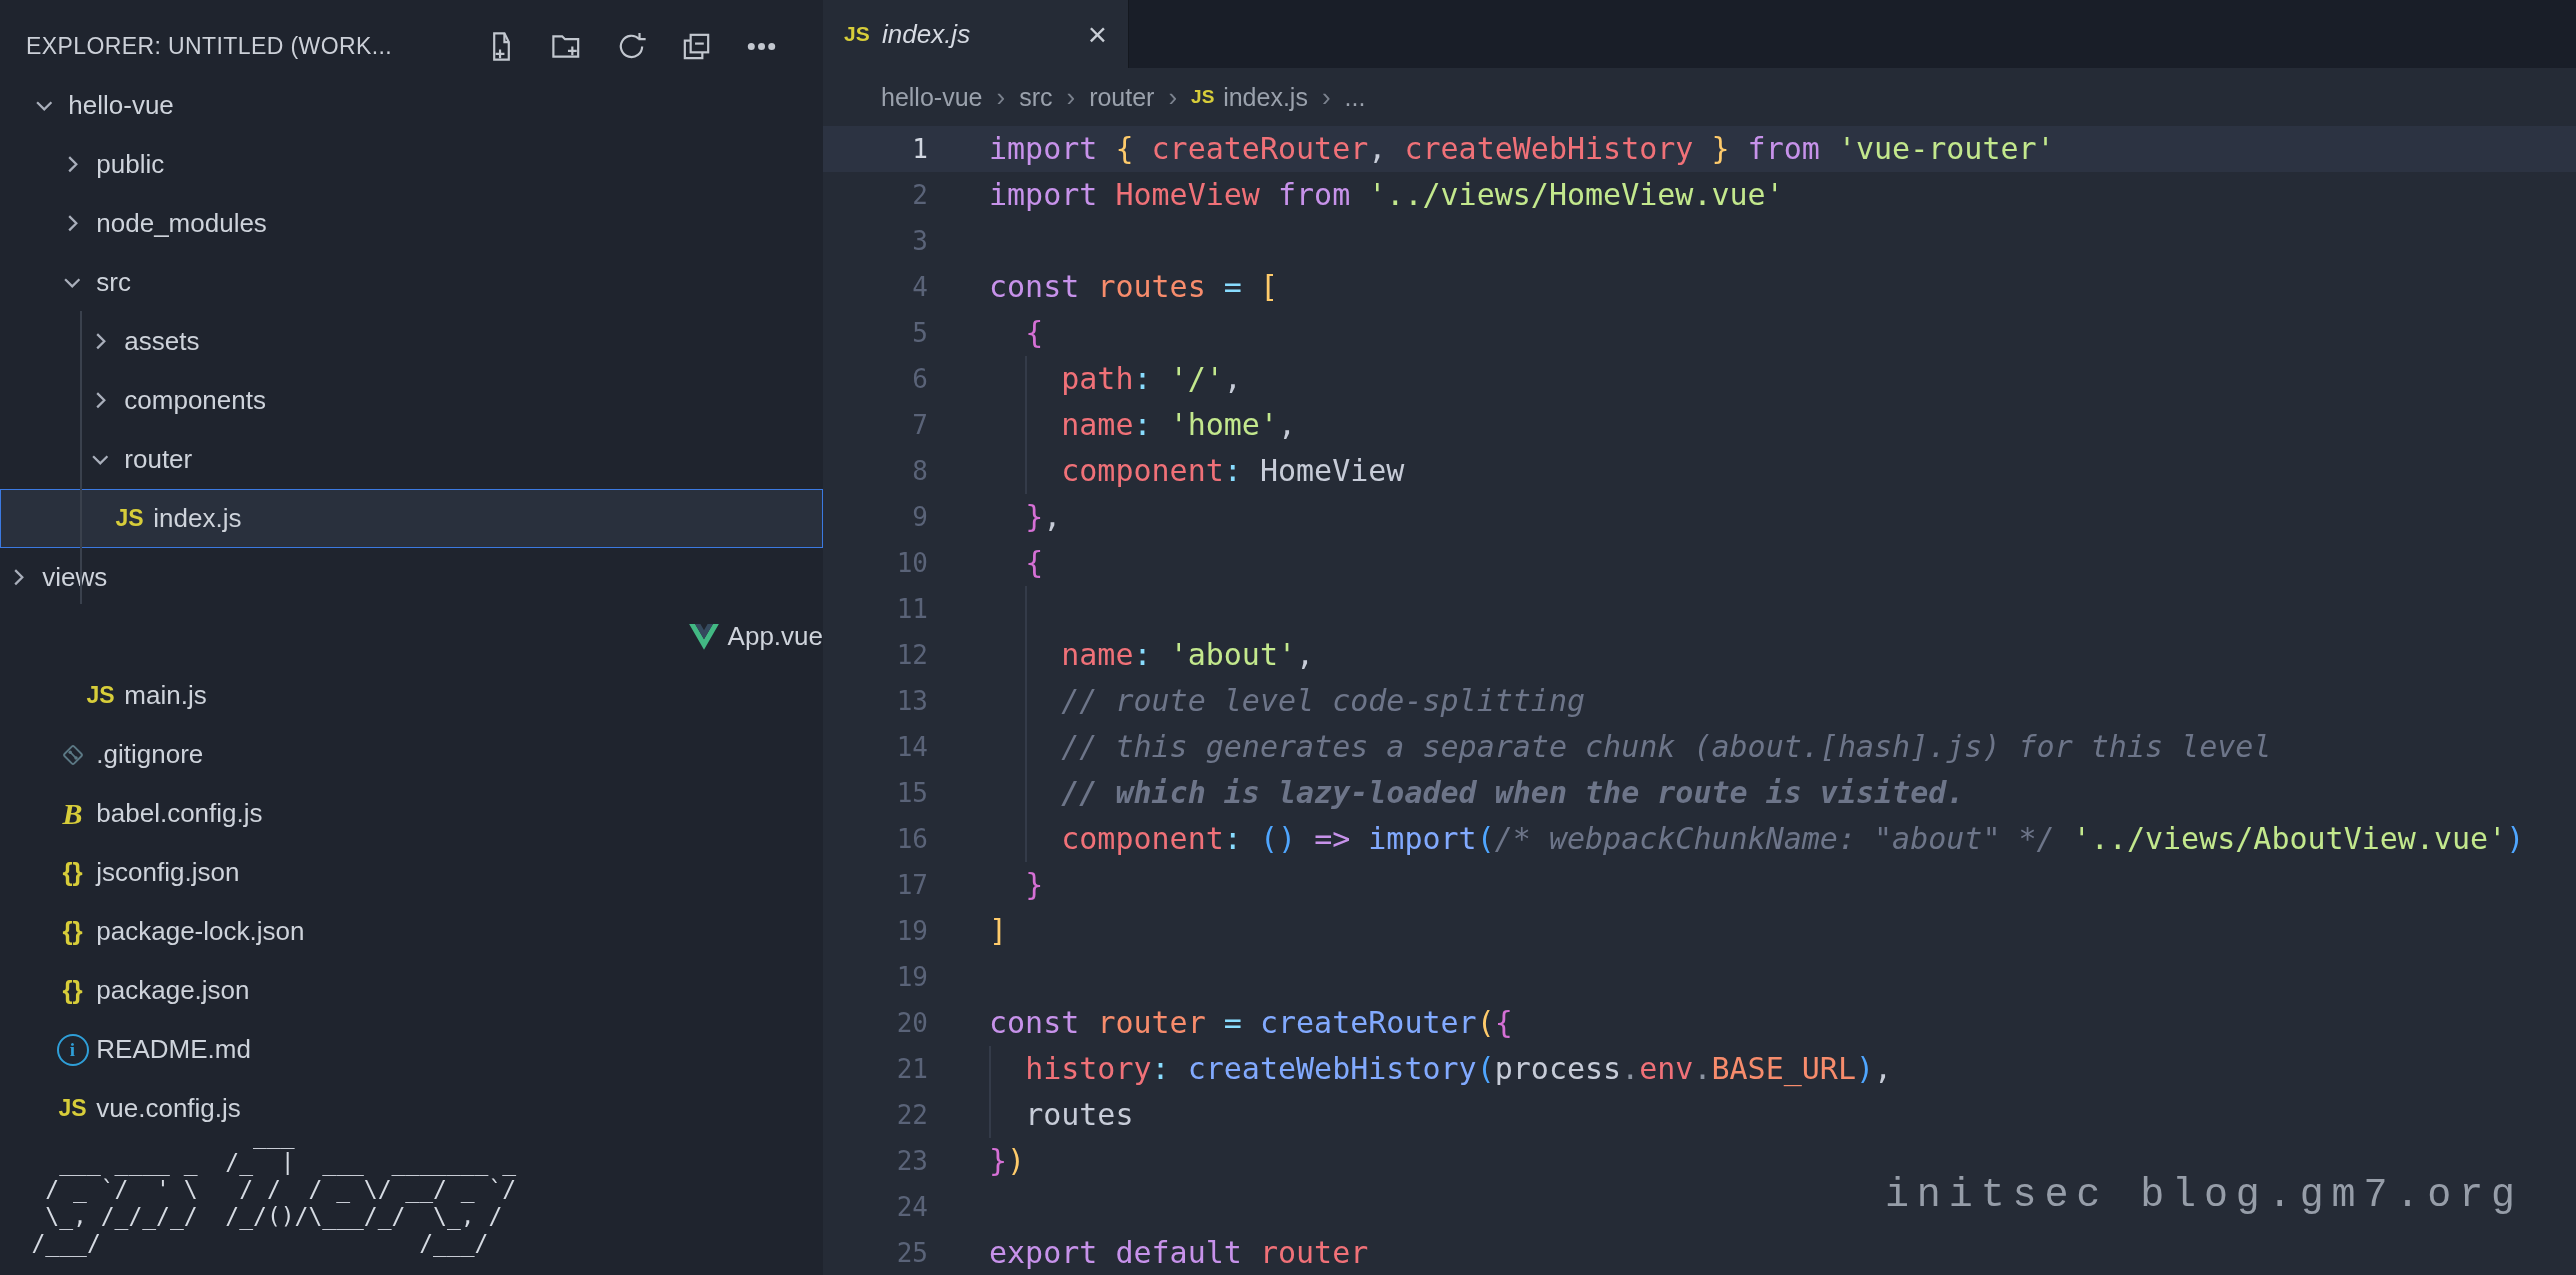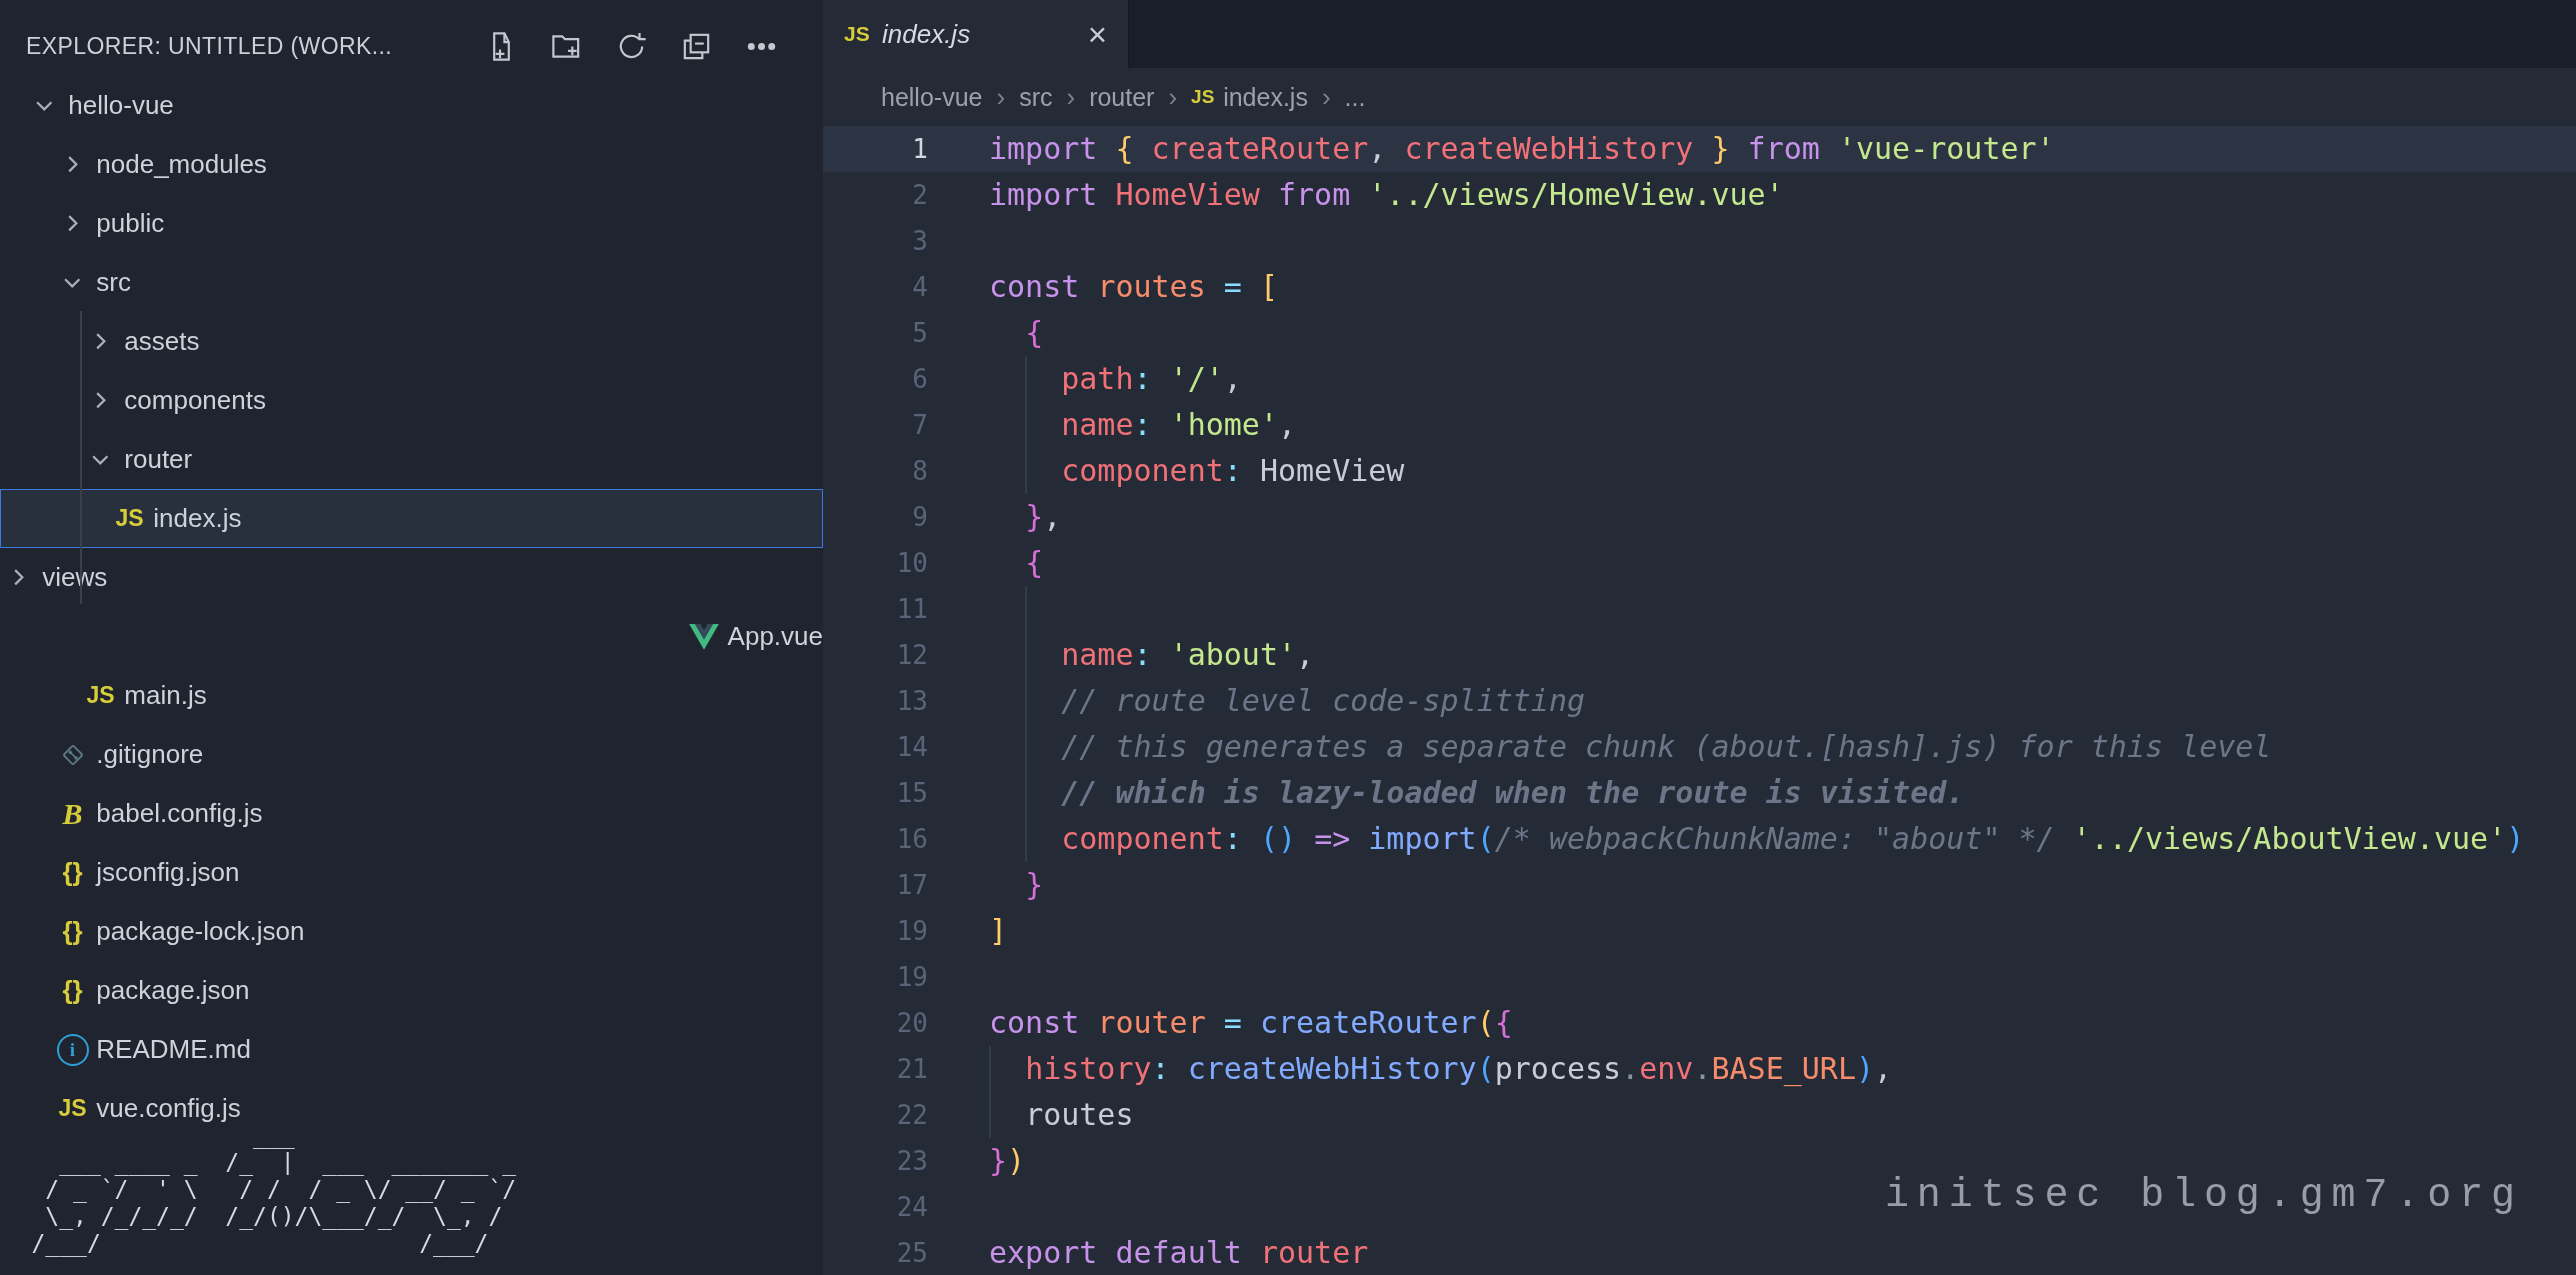--- a/index.html
+++ b/index.html
@@ -135,29 +135,29 @@
             </svg>
           </span>
           <span class="tlabel">hello-vue</span>
         </div>
         <div class="trow" style="padding-left: 54px;">
           <span class="tbox">
             <svg class="chev " viewBox="0 0 24 24">
               <path d="M9 5l7 7-7 7"></path>
             </svg>
           </span>
+          <span class="tlabel">public</span>
+        </div>
+        <div class="trow" style="padding-left: 54px;">
+          <span class="tbox">
+            <svg class="chev " viewBox="0 0 24 24">
+              <path d="M9 5l7 7-7 7"></path>
+            </svg>
+          </span>
           <span class="tlabel">node_modules</span>
-        </div>
-        <div class="trow" style="padding-left: 54px;">
-          <span class="tbox">
-            <svg class="chev " viewBox="0 0 24 24">
-              <path d="M9 5l7 7-7 7"></path>
-            </svg>
-          </span>
-          <span class="tlabel">public</span>
         </div>
         <div class="trow" style="padding-left: 54px;">
           <span class="tbox">
             <svg class="chev expanded" viewBox="0 0 24 24">
               <path d="M9 5l7 7-7 7"></path>
             </svg>
           </span>
           <span class="tlabel">src</span>
         </div>
         <div class="trow" style="padding-left: 82px;">

